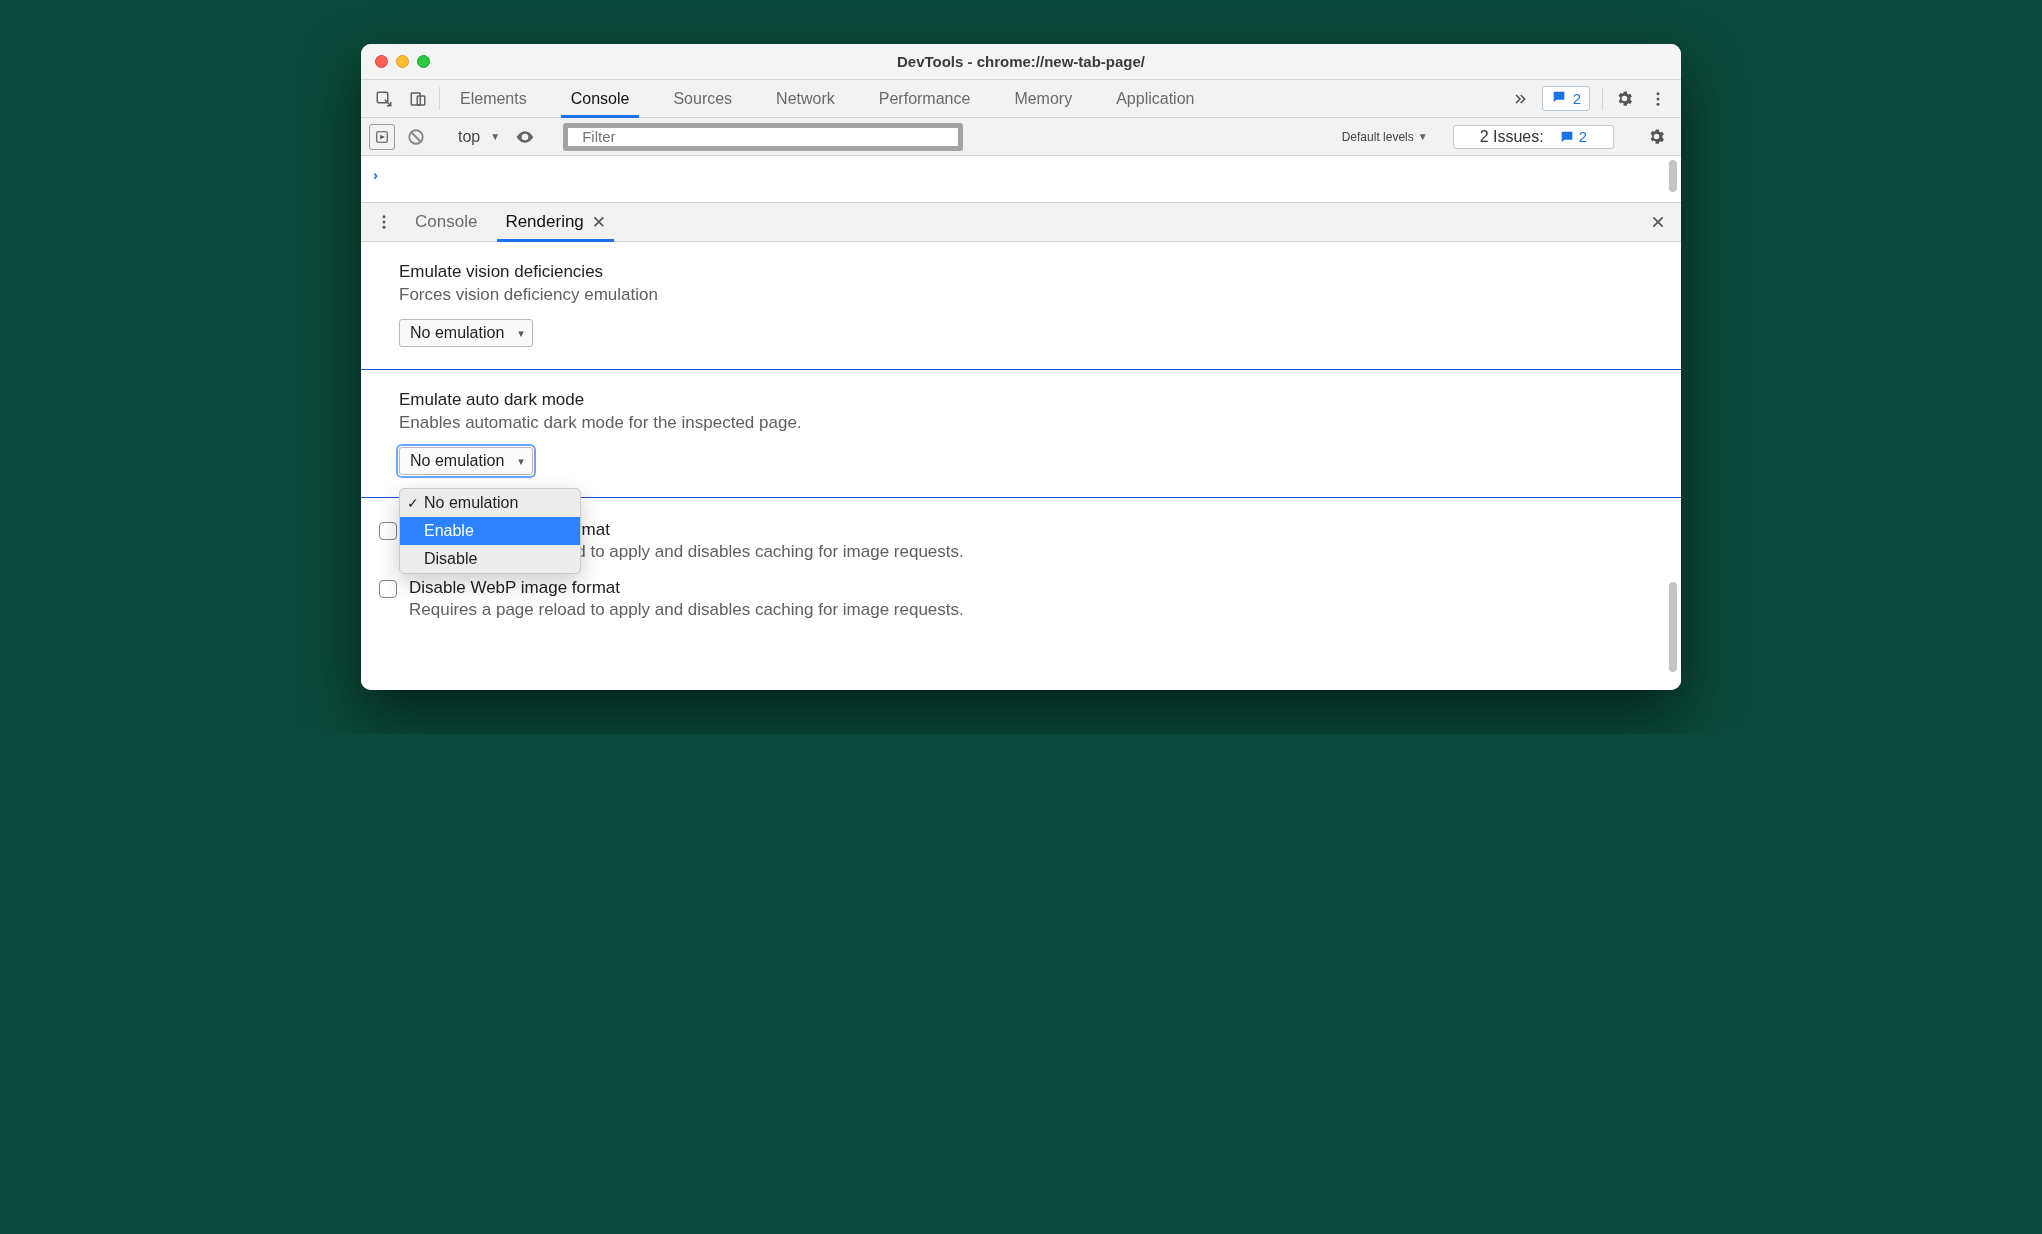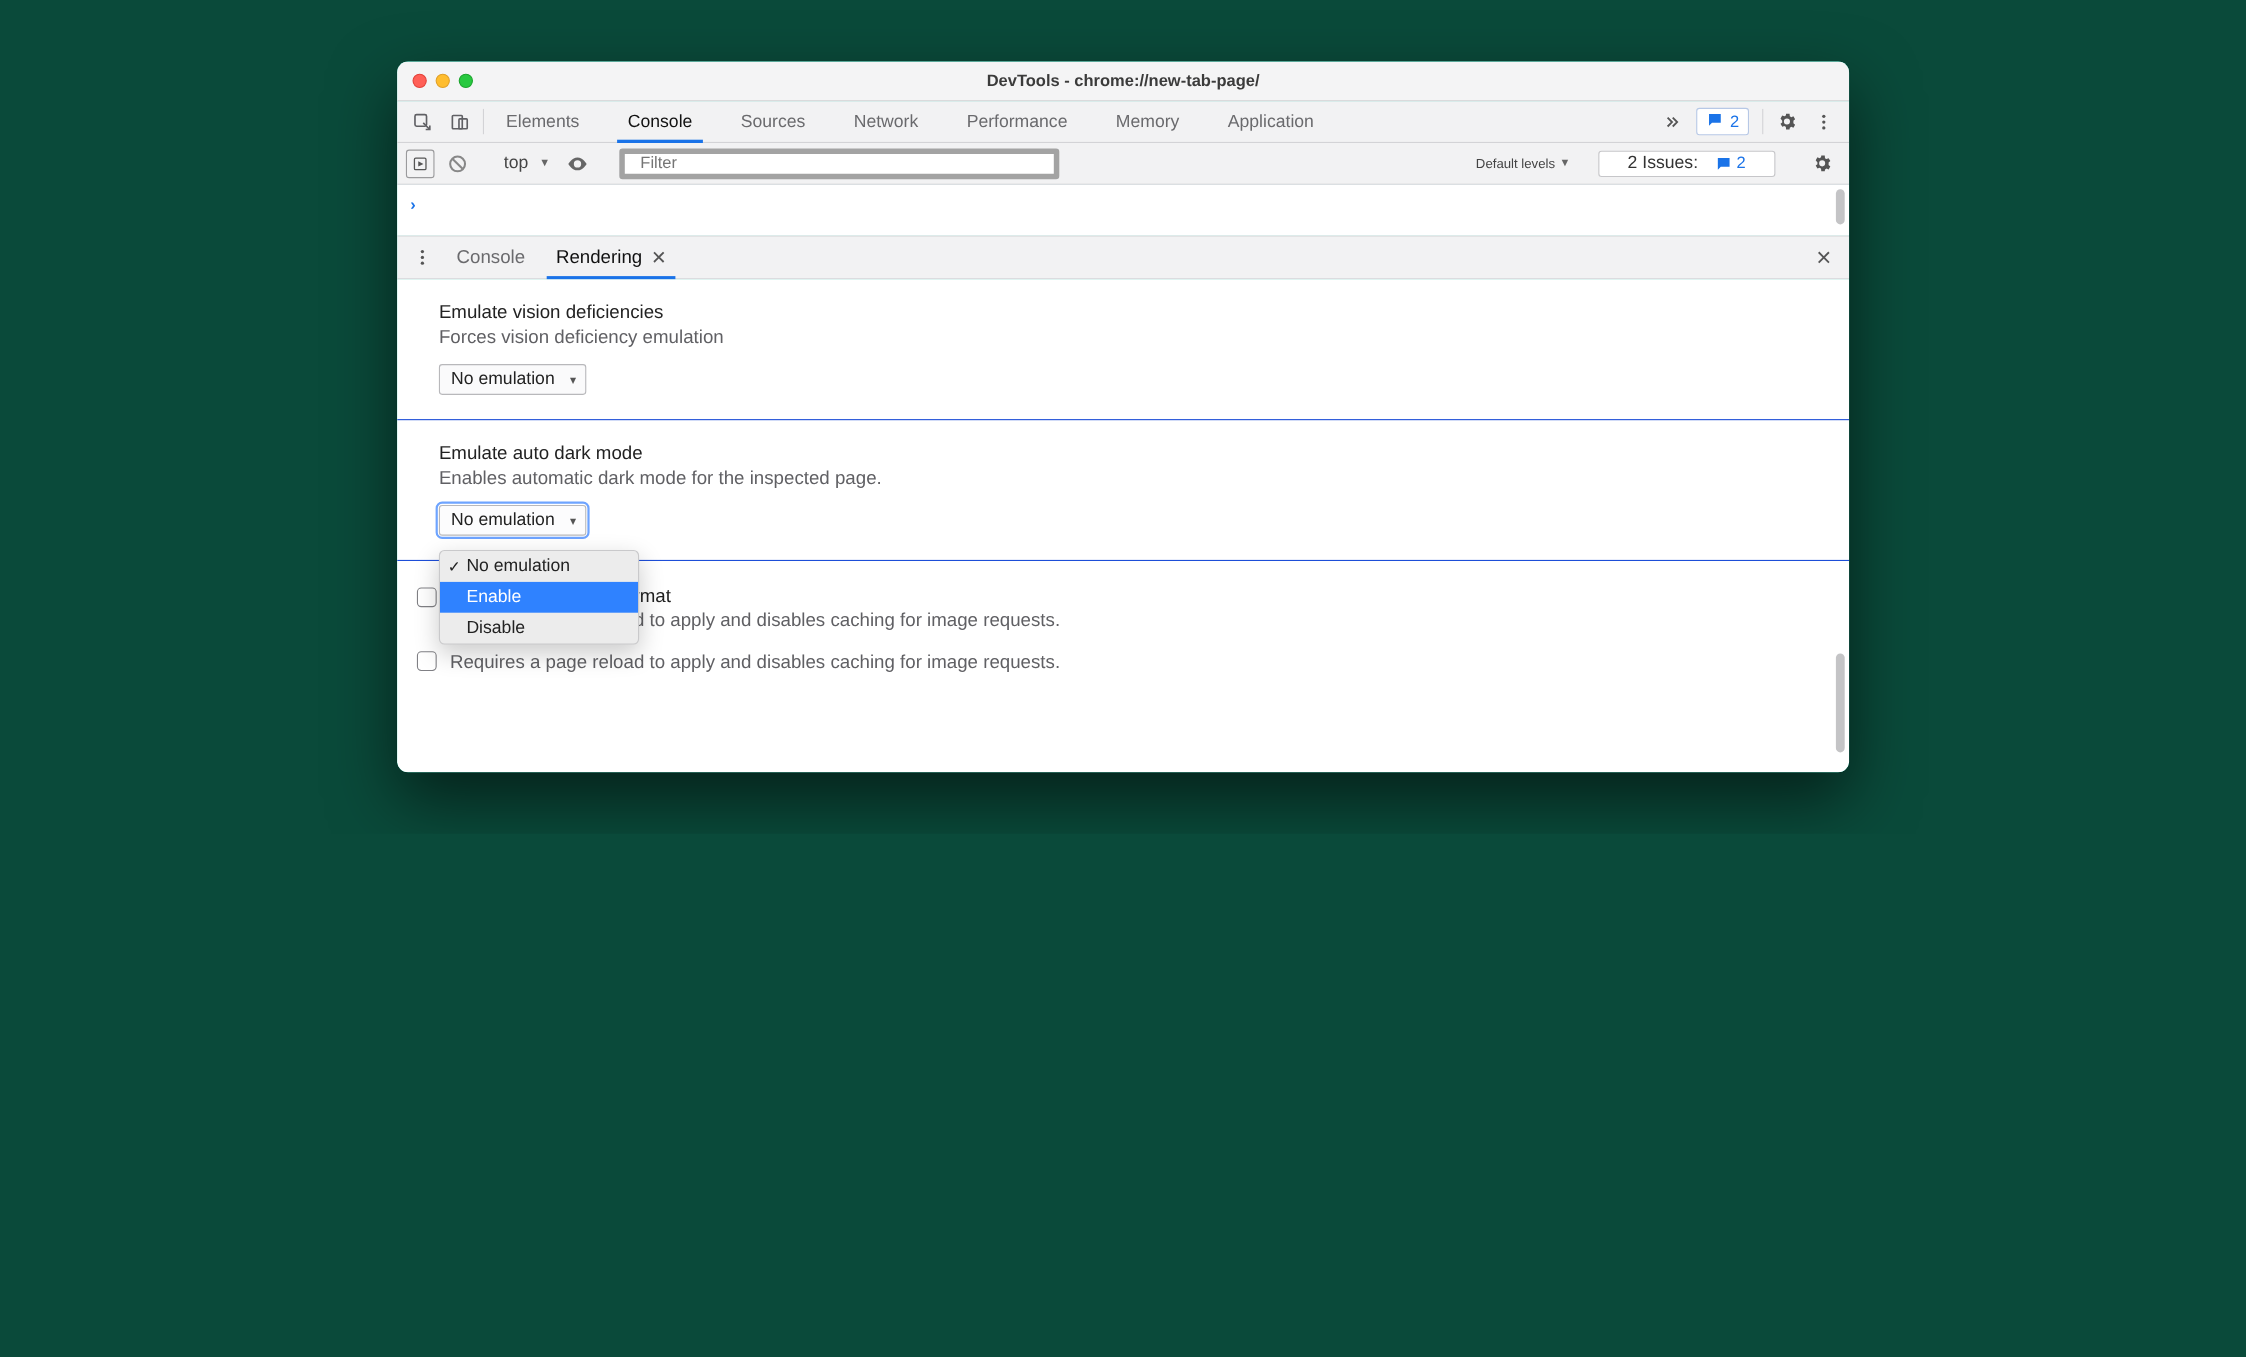--- a/index.html
+++ b/index.html
@@ -5,22 +5,22 @@
   * { box-sizing: border-box; }
   body {
     margin: 0;
     padding: 40px;
     background: #0a4a3a;
     font-family: -apple-system, "Helvetica Neue", Arial, sans-serif;
     font-size: 14px;
   }
   .window {
     width: 1320px;
-    margin: 16px auto;
-    background: #5eead4;
+    margin: 4px auto;
+    background: #ffffff;
     border-radius: 10px;
     box-shadow: 0 25px 60px rgba(0,0,0,.55), 0 0 0 1px rgba(0,0,0,.05);
     overflow: hidden;
   }
 
   
   .titlebar {
     height: 36px;
     background: #f4f4f5;
     border-bottom: 1px solid #d7d7d9;
@@ -366,20 +366,21 @@
       <div class="check-item">
         <div class="cb"></div>
         <div class="check-text">
           <h4>Disable AVIF image format</h4>
           <p>Requires a page reload to apply and disables caching for image requests.</p>
         </div>
       </div>
       <div class="check-item">
         <div class="cb"></div>
         <div class="check-text">
+          <h4>Disable WebP image format</h4>
           <p>Requires a page reload to apply and disables caching for image requests.</p>
         </div>
       </div>
     </div>
 
   </div>
 
 </div>
 
 </body></html>

